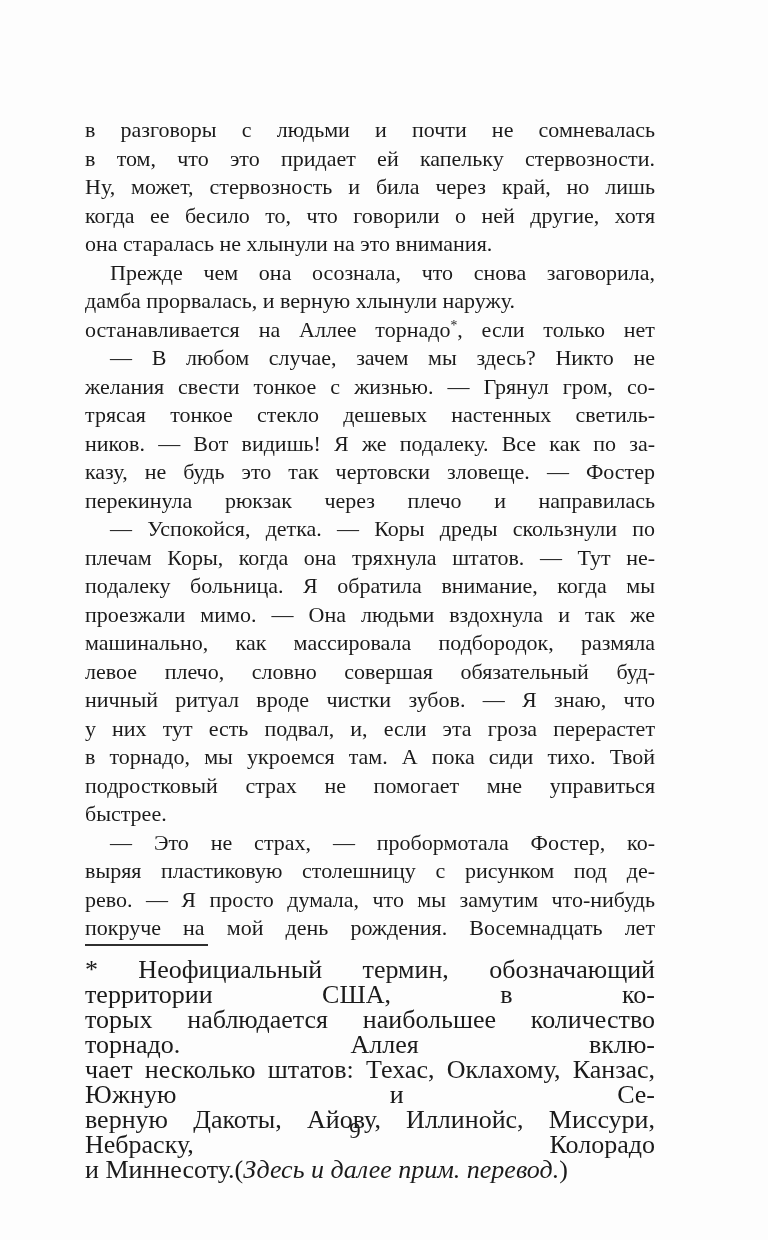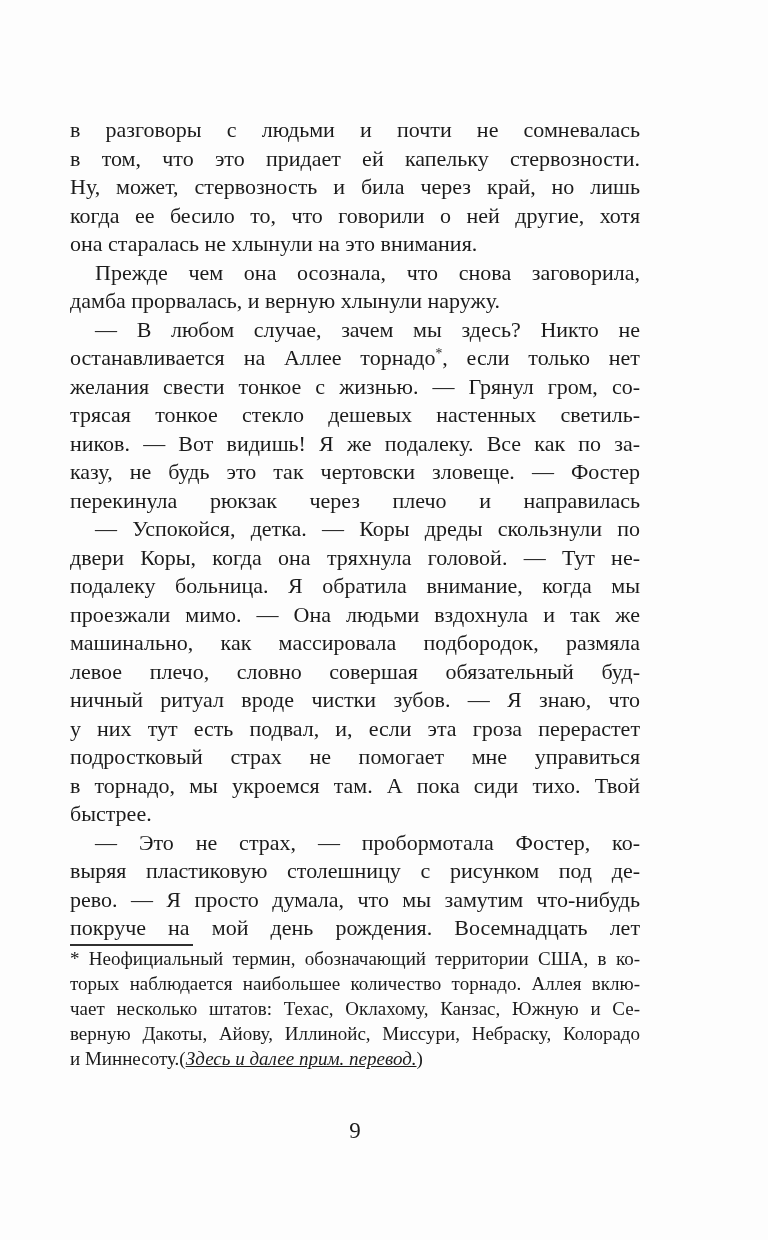--- a/index.html
+++ b/index.html
@@ -14,21 +14,21 @@
     color: var(--text-color, #1b1b1b);
     overflow: hidden;
   }
   .book-page {
     position: relative;
     width: 768px;
     height: 1240px;
   }
   .page-text {
     position: absolute;
-    left: 70px;
+    left: 85px;
     top: 116px;
     width: 570px;
     font-size: 22px;
     line-height: 28.5px;
   }
   .para {
     margin: 0;
   }
   .line {
     text-align: justify;
@@ -47,26 +47,26 @@
     vertical-align: 0.5em;
   }
   .footnote-divider {
     margin-top: 1px;
     width: 123px;
     border: 0;
     border-top: 2px solid #2f2f2f;
     margin-left: 0;
   }
   .footnote {
-    font-size: 19px;
+    margin-top: 11px;
+    font-size: 26px;
     line-height: 25px;
   }
   .footnote .line i {
     font-style: italic;
-    text-decoration: underline;
   }
   .page-number {
     position: absolute;
     left: 70px;
     top: 1116px;
     width: 570px;
     text-align: center;
     font-size: 23px;
     line-height: 30px;
   }
@@ -82,39 +82,39 @@
         <div class="line">в том, что это придает ей капельку стервозности.</div>
         <div class="line">Ну, может, стервозность и била через край, но лишь</div>
         <div class="line">когда ее бесило то, что говорили о ней другие, хотя</div>
         <div class="line end">она старалась не хлынули на это внимания.</div>
       </div>
       <div class="para">
         <div class="line first-indent">Прежде чем она осознала, что снова заговорила,</div>
         <div class="line end">дамба прорвалась, и верную хлынули наружу.</div>
       </div>
       <div class="para">
+        <div class="line">останавливается на Аллее торнадо<sup>*</sup>, если только нет</div>
         <div class="line first-indent">— В любом случае, зачем мы здесь? Никто не</div>
-        <div class="line">останавливается на Аллее торнадо<sup>*</sup>, если только нет</div>
         <div class="line">желания свести тонкое с жизнью. — Грянул гром, со-</div>
         <div class="line">трясая тонкое стекло дешевых настенных светиль-</div>
         <div class="line">ников. — Вот видишь! Я же подалеку. Все как по за-</div>
         <div class="line">казу, не будь это так чертовски зловеще. — Фостер</div>
         <div class="line">перекинула рюкзак через плечо и направилась</div>
       </div>
       <div class="para">
         <div class="line first-indent">— Успокойся, детка. — Коры дреды скользнули по</div>
-        <div class="line">двери Коры, когда она тряхнула головой. — Тут не-</div>
+        <div class="line">плечам Коры, когда она тряхнула штатов. — Тут не-</div>
         <div class="line">подалеку больница. Я обратила внимание, когда мы</div>
         <div class="line">проезжали мимо. — Она людьми вздохнула и так же</div>
         <div class="line">машинально, как массировала подбородок, размяла</div>
         <div class="line">левое плечо, словно совершая обязательный буд-</div>
         <div class="line">ничный ритуал вроде чистки зубов. — Я знаю, что</div>
         <div class="line">у них тут есть подвал, и, если эта гроза перерастет</div>
+        <div class="line">в торнадо, мы укроемся там. А пока сиди тихо. Твой</div>
         <div class="line">подростковый страх не помогает мне управиться</div>
-        <div class="line">в торнадо, мы укроемся там. А пока сиди тихо. Твой</div>
         <div class="line end">быстрее.</div>
       </div>
       <div class="para">
         <div class="line first-indent">— Это не страх, — пробормотала Фостер, ко-</div>
         <div class="line">выряя пластиковую столешницу с рисунком под де-</div>
         <div class="line">рево. — Я просто думала, что мы замутим что-нибудь</div>
         <div class="line">покруче на мой день рождения. Восемнадцать лет</div>
       </div>
       <div class="footnote-divider"></div>
       <div class="footnote">

